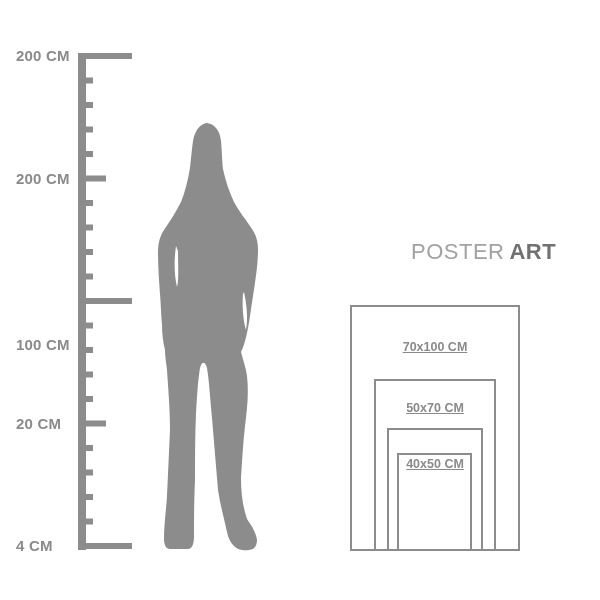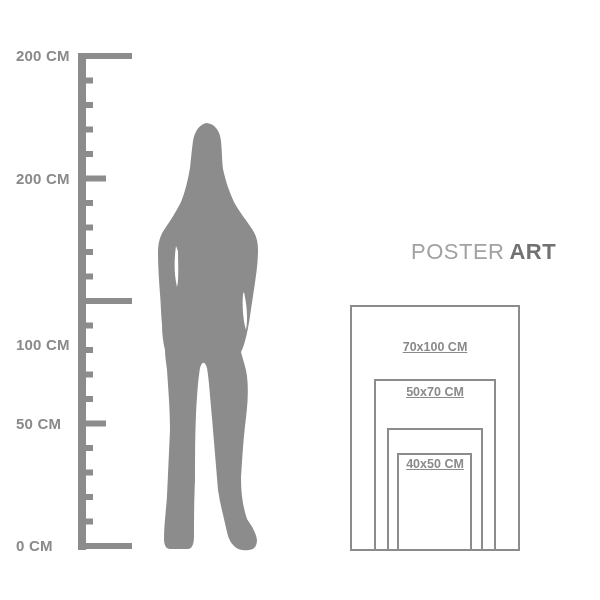--- a/index.html
+++ b/index.html
@@ -28,21 +28,21 @@
   
   .prect{position:absolute;box-sizing:border-box;border:2px solid #8c8c8c;background:transparent;}
   .r1{left:350px;top:305px;width:170px;height:246px;}
   .r2{left:374px;top:379px;width:122px;height:172px;}
   .r3{left:387px;top:428px;width:96px;height:123px;}
   .r4{left:397px;top:453px;width:75px;height:98px;}
   .size-label{
     position:absolute;left:335px;width:200px;text-align:center;
     font-size:12.5px;font-weight:bold;color:#8a8a8a;line-height:16px;text-decoration:underline;
   }
-  .sl1{top:339px;} .sl2{top:384px;} .sl3{top:456px;} .sl4{top:502px;}
+  .sl1{top:339px;} .sl2{top:400px;} .sl3{top:456px;} .sl4{top:502px;}
 </style>
 </head>
 <body>
 
 <div class="canvas">
 
   <svg class="ruler-svg" viewBox="0 0 54 497" xmlns="http://www.w3.org/2000/svg">
       <rect x="0" y="0" width="8" height="497" fill="#8c8c8c"></rect>
       <rect x="0" y="0" width="54" height="6" fill="#8c8c8c"></rect>
       <rect x="0" y="24.5" width="15" height="6" fill="#8c8c8c"></rect>
@@ -63,22 +63,22 @@
       <rect x="0" y="392" width="15" height="6" fill="#8c8c8c"></rect>
       <rect x="0" y="416.5" width="15" height="6" fill="#8c8c8c"></rect>
       <rect x="0" y="441" width="15" height="6" fill="#8c8c8c"></rect>
       <rect x="0" y="465.5" width="15" height="6" fill="#8c8c8c"></rect>
       <rect x="0" y="490" width="54" height="6" fill="#8c8c8c"></rect>
     </svg>
 
   <div class="ruler-label rl-200">200 CM</div>
   <div class="ruler-label rl-150">200 CM</div>
   <div class="ruler-label rl-100">100 CM</div>
-  <div class="ruler-label rl-50">50 CM</div>
-  <div class="ruler-label rl-0">0 CM</div>
+  <div class="ruler-label rl-50">20 CM</div>
+  <div class="ruler-label rl-0">4 CM</div>
 
   <svg class="silhouette" viewBox="0 0 104 430" xmlns="http://www.w3.org/2000/svg">
     <path fill="#8c8c8c" d="
       M 52 1
       C 60 2 65 9 66 19
       C 67 30 67 38 68 47
       C 71 61 75 71 79 80
       C 85 91 92 99 97 107
       C 101 113 103 119 103 128
       C 103 144 100 160 98 174

